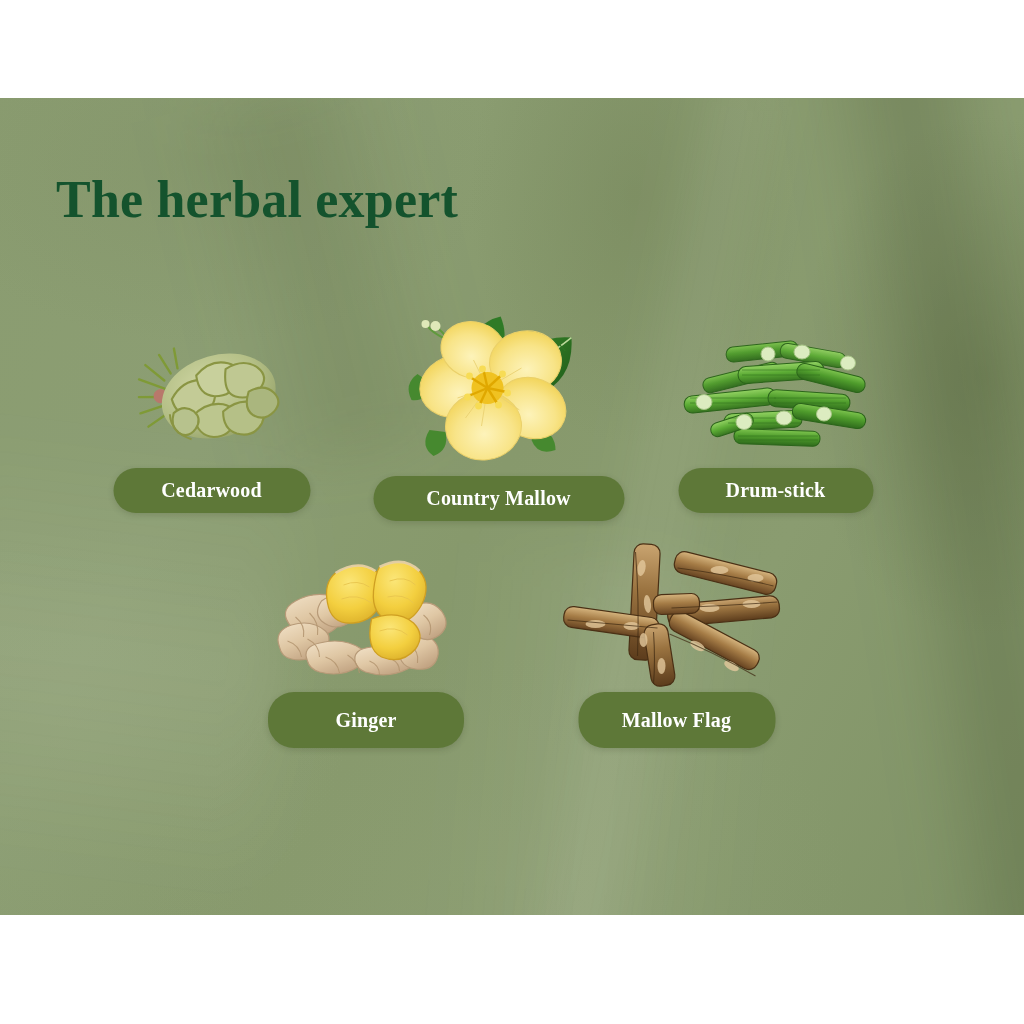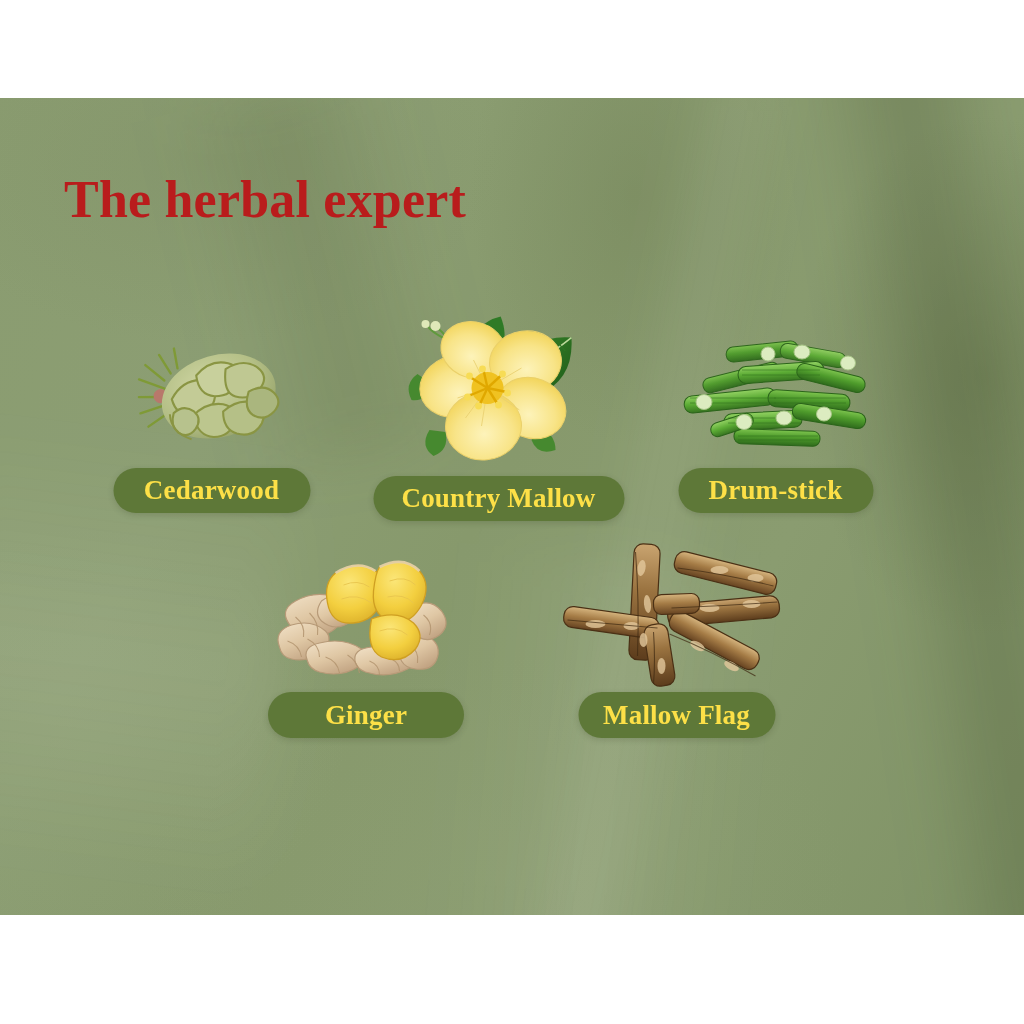--- a/index.html
+++ b/index.html
@@ -34,51 +34,51 @@
        filter:blur(28px); }
   .f4{ left:20%; top:-2%; width:230px; height:46%; transform:rotate(-14deg);
        background:linear-gradient(90deg,rgba(60,74,40,0),rgba(60,74,40,.14),rgba(60,74,40,0));
        filter:blur(30px); }
   .f5{ left:44%; top:56%; width:300px; height:50%; transform:rotate(5deg);
        background:linear-gradient(90deg,rgba(255,255,255,0),rgba(255,255,255,.06),rgba(255,255,255,0));
        filter:blur(26px); }
 
   
   .heading{
-    position:absolute; left:64px; top:172px;
-    font-size:52px; font-weight:700; color:#b91c1c;
+    position:absolute; left:56px; top:172px;
+    font-size:52px; font-weight:700; color:#14532d;
     letter-spacing:.2px; line-height:1.08; white-space:nowrap;
     font-family:"Liberation Serif", serif;
   }
 
   
   .card{ position:absolute; }
   .art{ position:absolute; left:50%; transform:translateX(-50%); }
   .pill{
     position:absolute; left:50%; transform:translateX(-50%);
-    background:#5e7838; color:#fde047;
+    background:#5e7838; color:#ffffff;
     border-radius:26px; white-space:nowrap;
-    font-size:27px; font-weight:700; letter-spacing:.2px;
+    font-size:20px; font-weight:700; letter-spacing:.2px;
     display:flex; align-items:center; justify-content:center;
     font-family:"Liberation Serif", serif;
     box-shadow:0 2px 6px rgba(40,52,24,.18);
   }
 
   
   #card-cedarwood      { left:113px; top:330px; width:197px; }
   #card-country-mallow { left:373px; top:300px; width:251px; }
   #card-drum-stick     { left:678px; top:330px; width:195px; }
   #card-ginger         { left:268px; top:545px; width:196px; }
   #card-sweet-flag     { left:578px; top:538px; width:197px; }
 
   #card-cedarwood .pill,
   #card-country-mallow .pill,
   #card-drum-stick .pill { top:138px; height:45px; width:100%; }
   #card-country-mallow .pill { top:168px;margin-top:8px; }
-  #card-ginger .pill, #card-sweet-flag .pill { top:147px; height:46px; width:100%; }
+  #card-ginger .pill, #card-sweet-flag .pill { top:147px; height:56px; width:100%; }
   #card-sweet-flag .pill { top:154px; }
 
   svg{ display:block; overflow:visible; }
 </style>
 </head>
 <body>
 
 <div id="stage">
 
   <div class="banner">

